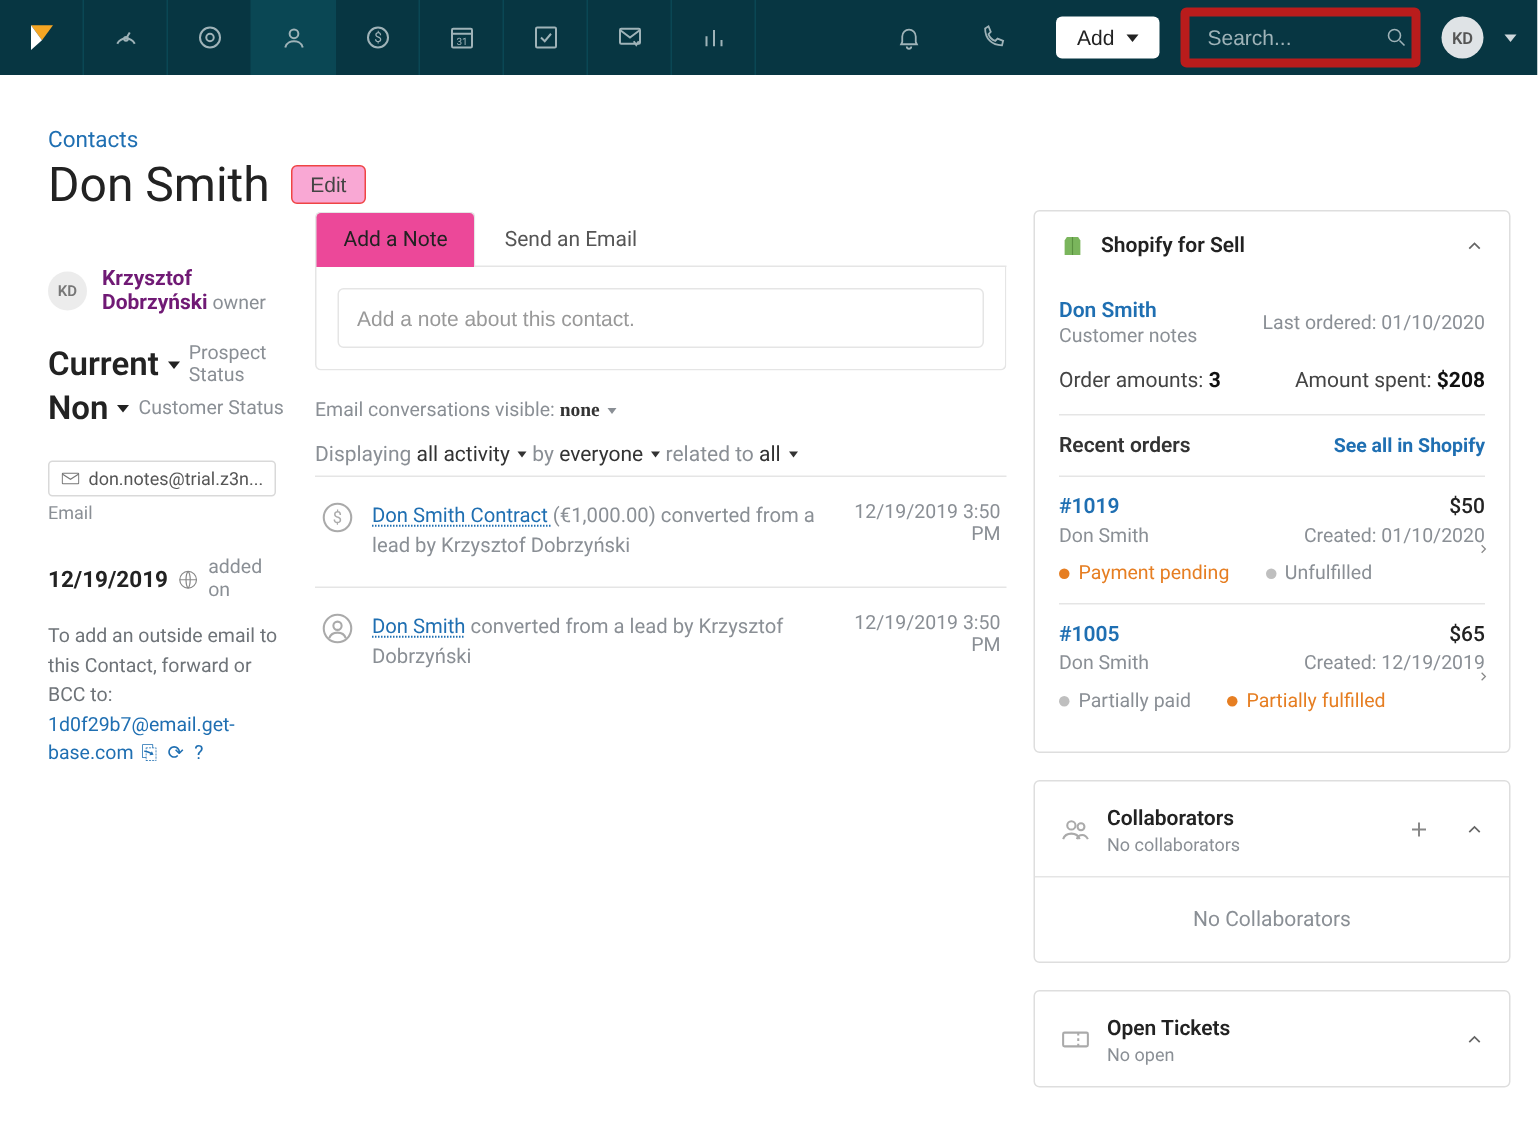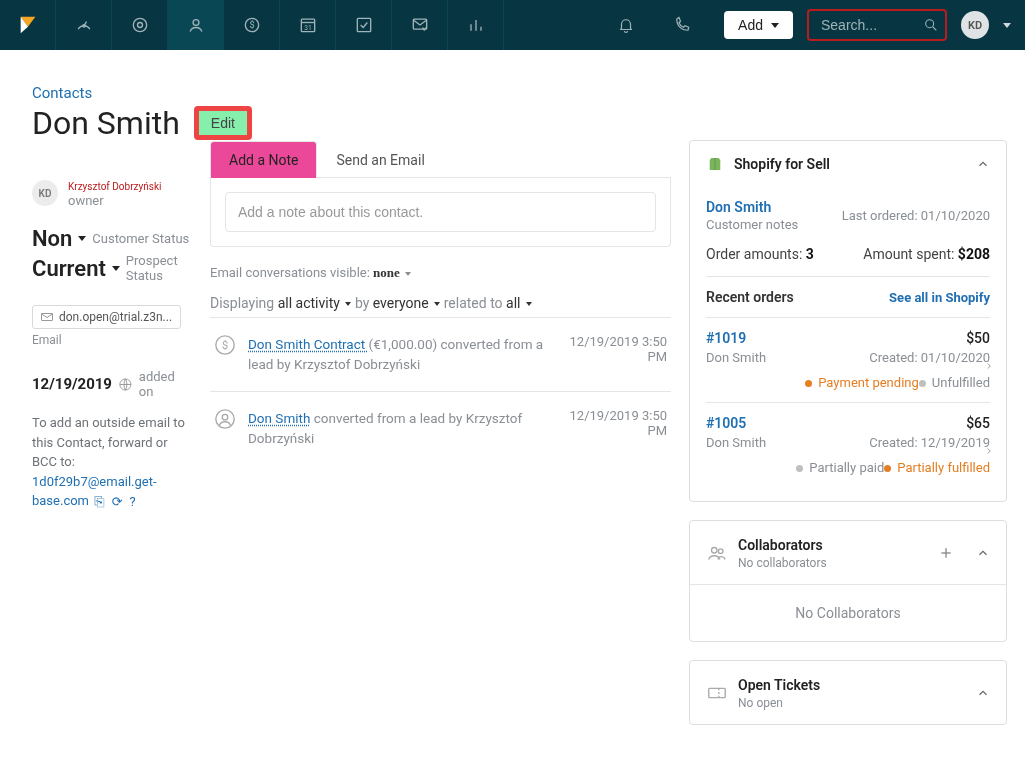--- a/index.html
+++ b/index.html
@@ -22,40 +22,40 @@
   body{width:1025px;height:761px;overflow:hidden;background:#fff;}
 
   
   .nav{height:var(--header-h);background:var(--nav-bg);display:flex;align-items:center;color:#cfd8dc;}
   .nav .cell{width:56px;height:var(--header-h);display:flex;align-items:center;justify-content:center;border-right:1px solid var(--nav-border);cursor:pointer;}
   .nav .cell.logo svg{width:22px;height:22px;}
   .nav .cell.active{background:#0a4754;}
   .nav .spacer{flex:1;}
   .nav .right{display:flex;align-items:center;gap:14px;padding:0 14px;}
   .nav .add-btn{background:#fff;color:#222;border:none;border-radius:4px;padding:6px 14px;font-size:14px;display:flex;align-items:center;gap:8px;cursor:pointer;}
-  .nav .search{background:transparent;border:2px solid #b91c1c;color:#cfd8dc;border-radius:4px;padding:6px 34px 6px 12px;width:140px;font-size:14px;}
+  .nav .search{background:transparent;border:6px solid #b91c1c;color:#cfd8dc;border-radius:4px;padding:6px 34px 6px 12px;width:160px;font-size:14px;}
   .nav .search::placeholder{color:#9fb3b8;}
   .nav .search-wrap{position:relative;}
   .nav .search-wrap svg{position:absolute;right:8px;top:50%;transform:translateY(-50%);width:16px;height:16px;stroke:#9fb3b8;}
   .nav .avatar{width:28px;height:28px;border-radius:50%;background:#dfe3e6;color:#555;font-size:11px;font-weight:600;display:flex;align-items:center;justify-content:center;}
   .nav svg{stroke:#9fb3b8;fill:none;stroke-width:1.6;}
   .caret-down{width:0;height:0;border-left:4px solid transparent;border-right:4px solid transparent;border-top:5px solid currentColor;display:inline-block;}
 
   
   .page{display:flex;padding:22px 18px 0 32px;gap:18px;height:calc(761px - var(--header-h));}
 
   
   .left{width:160px;flex:0 0 160px;font-size:13px;}
   .crumb{color:var(--link);font-size:15px;}
   .title-row{display:flex;align-items:center;gap:14px;margin-top:2px;}
   h1.title{font-size:32px;font-weight:400;margin:0;color:#222;}
-  .edit-btn{background:#86efac;border:5px solid #ef4444;border-radius:4px;padding:4px 12px;font-size:14px;cursor:pointer;color:#444;}
+  .edit-btn{background:#f9a8d4;border:1px solid #ef4444;border-radius:4px;padding:4px 12px;font-size:14px;cursor:pointer;color:#444;}
   .owner-row{display:flex;align-items:center;gap:10px;margin-top:28px;}
   .mini-avatar{width:26px;height:26px;border-radius:50%;background:#ececec;color:#777;font-size:10px;font-weight:600;display:flex;align-items:center;justify-content:center;}
-  .owner-name{font-weight:400;color:#b91c1c;font-size:10px;}
+  .owner-name{font-weight:700;color:#701a75;font-size:14px;}
   .owner-sub{color:var(--muted);font-size:13px;}
   .status-block{margin-top:18px;}
   .status-row{display:flex;align-items:center;gap:6px;margin-bottom:2px;}
   .status-val{font-size:22px;font-weight:600;color:#222;}
   .status-label{color:var(--muted);font-size:13px;}
   .email-chip{display:inline-flex;align-items:center;gap:6px;border:1px solid var(--chip-border);background:#fff;border-radius:3px;padding:4px 8px;font-size:12px;color:#555;max-width:100%;overflow:hidden;white-space:nowrap;}
   .email-chip svg{width:12px;height:10px;stroke:#777;fill:none;stroke-width:1.5;}
   .field-label{color:var(--muted);font-size:12px;margin-top:4px;}
   .added-row{display:flex;align-items:center;gap:6px;margin-top:22px;}
   .added-date{font-weight:700;font-size:15px;color:#222;}
@@ -106,21 +106,21 @@
   .sp-stats{display:flex;justify-content:space-between;font-size:14px;color:#444;padding:14px 0;}
   .sp-stats b{color:#111;}
   .recent-head{display:flex;justify-content:space-between;align-items:center;padding:12px 0;}
   .recent-head .t{font-weight:600;font-size:14px;}
   .recent-head .see{color:var(--link);font-size:13px;font-weight:bold;}
   .order{border-top:1px solid var(--border);padding:12px 0;cursor:pointer;position:relative;}
   .order-row1{display:flex;justify-content:space-between;font-size:14px;}
   .order-num{color:var(--link);font-weight:600;}
   .order-amount{color:#222;font-weight:500;}
   .order-row2{display:flex;justify-content:space-between;font-size:13px;color:var(--muted);margin-top:4px;}
-  .order-row3{display:flex;justify-content:flex-end;font-size:13px;margin-top:10px;align-items:center;}
+  .order-row3{display:flex;justify-content:flex-start;font-size:13px;margin-top:10px;align-items:center;gap:24px;}
   .dot{width:7px;height:7px;border-radius:50%;display:inline-block;margin-right:6px;vertical-align:middle;}
   .dot.orange{background:var(--orange);}
   .dot.grey{background:#bfbfbf;}
   .txt-orange{color:var(--orange);}
   .txt-muted{color:var(--muted);}
   .order .arrow{position:absolute;right:-4px;top:38px;}
   .order .arrow svg{width:10px;height:10px;stroke:#888;fill:none;stroke-width:2;}
   .collab-body{padding:20px;text-align:center;color:var(--muted);font-size:14px;border-top:1px solid var(--border);}
   .plus{width:16px;height:16px;stroke:#888;fill:none;stroke-width:2;cursor:pointer;}
   .side-icon{width:22px;height:22px;stroke:#aaa;fill:none;stroke-width:1.5;}
@@ -234,38 +234,38 @@
     <div class="owner-row">
       <div class="mini-avatar">KD</div>
       <div style="flex:1">
         <span class="owner-name">Krzysztof Dobrzyński</span>
         <span class="owner-sub">owner</span>
       </div>
     </div>
 
     <div class="status-block">
       <div class="status-row">
+        <span class="status-val">Current</span>
+        <span class="caret-down" style="color:#222"></span>
+        <span class="status-label">Prospect Status</span>
+      </div>
+      <div class="status-row">
         <span class="status-val">Non</span>
         <span class="caret-down" style="color:#222"></span>
         <span class="status-label">Customer Status</span>
-      </div>
-      <div class="status-row">
-        <span class="status-val">Current</span>
-        <span class="caret-down" style="color:#222"></span>
-        <span class="status-label">Prospect Status</span>
       </div>
     </div>
 
     <div style="margin-top:22px">
       <span class="email-chip">
         <svg viewBox="0 0 24 16">
             <rect x="1" y="1" width="22" height="14" rx="1"></rect>
             <polyline points="1,2 12,9 23,2"></polyline>
           </svg>
-        <span>don.open@trial.z3n...</span>
+        <span>don.notes@trial.z3n...</span>
       </span>
       <div class="field-label">Email</div>
     </div>
 
     <div class="added-row">
       <span class="added-date">12/19/2019</span>
       <svg class="globe" viewBox="0 0 24 24">
           <circle cx="12" cy="12" r="9"></circle>
           <path d="M3 12h18"></path>
           <path d="M12 3c3 3 3 15 0 18"></path>

